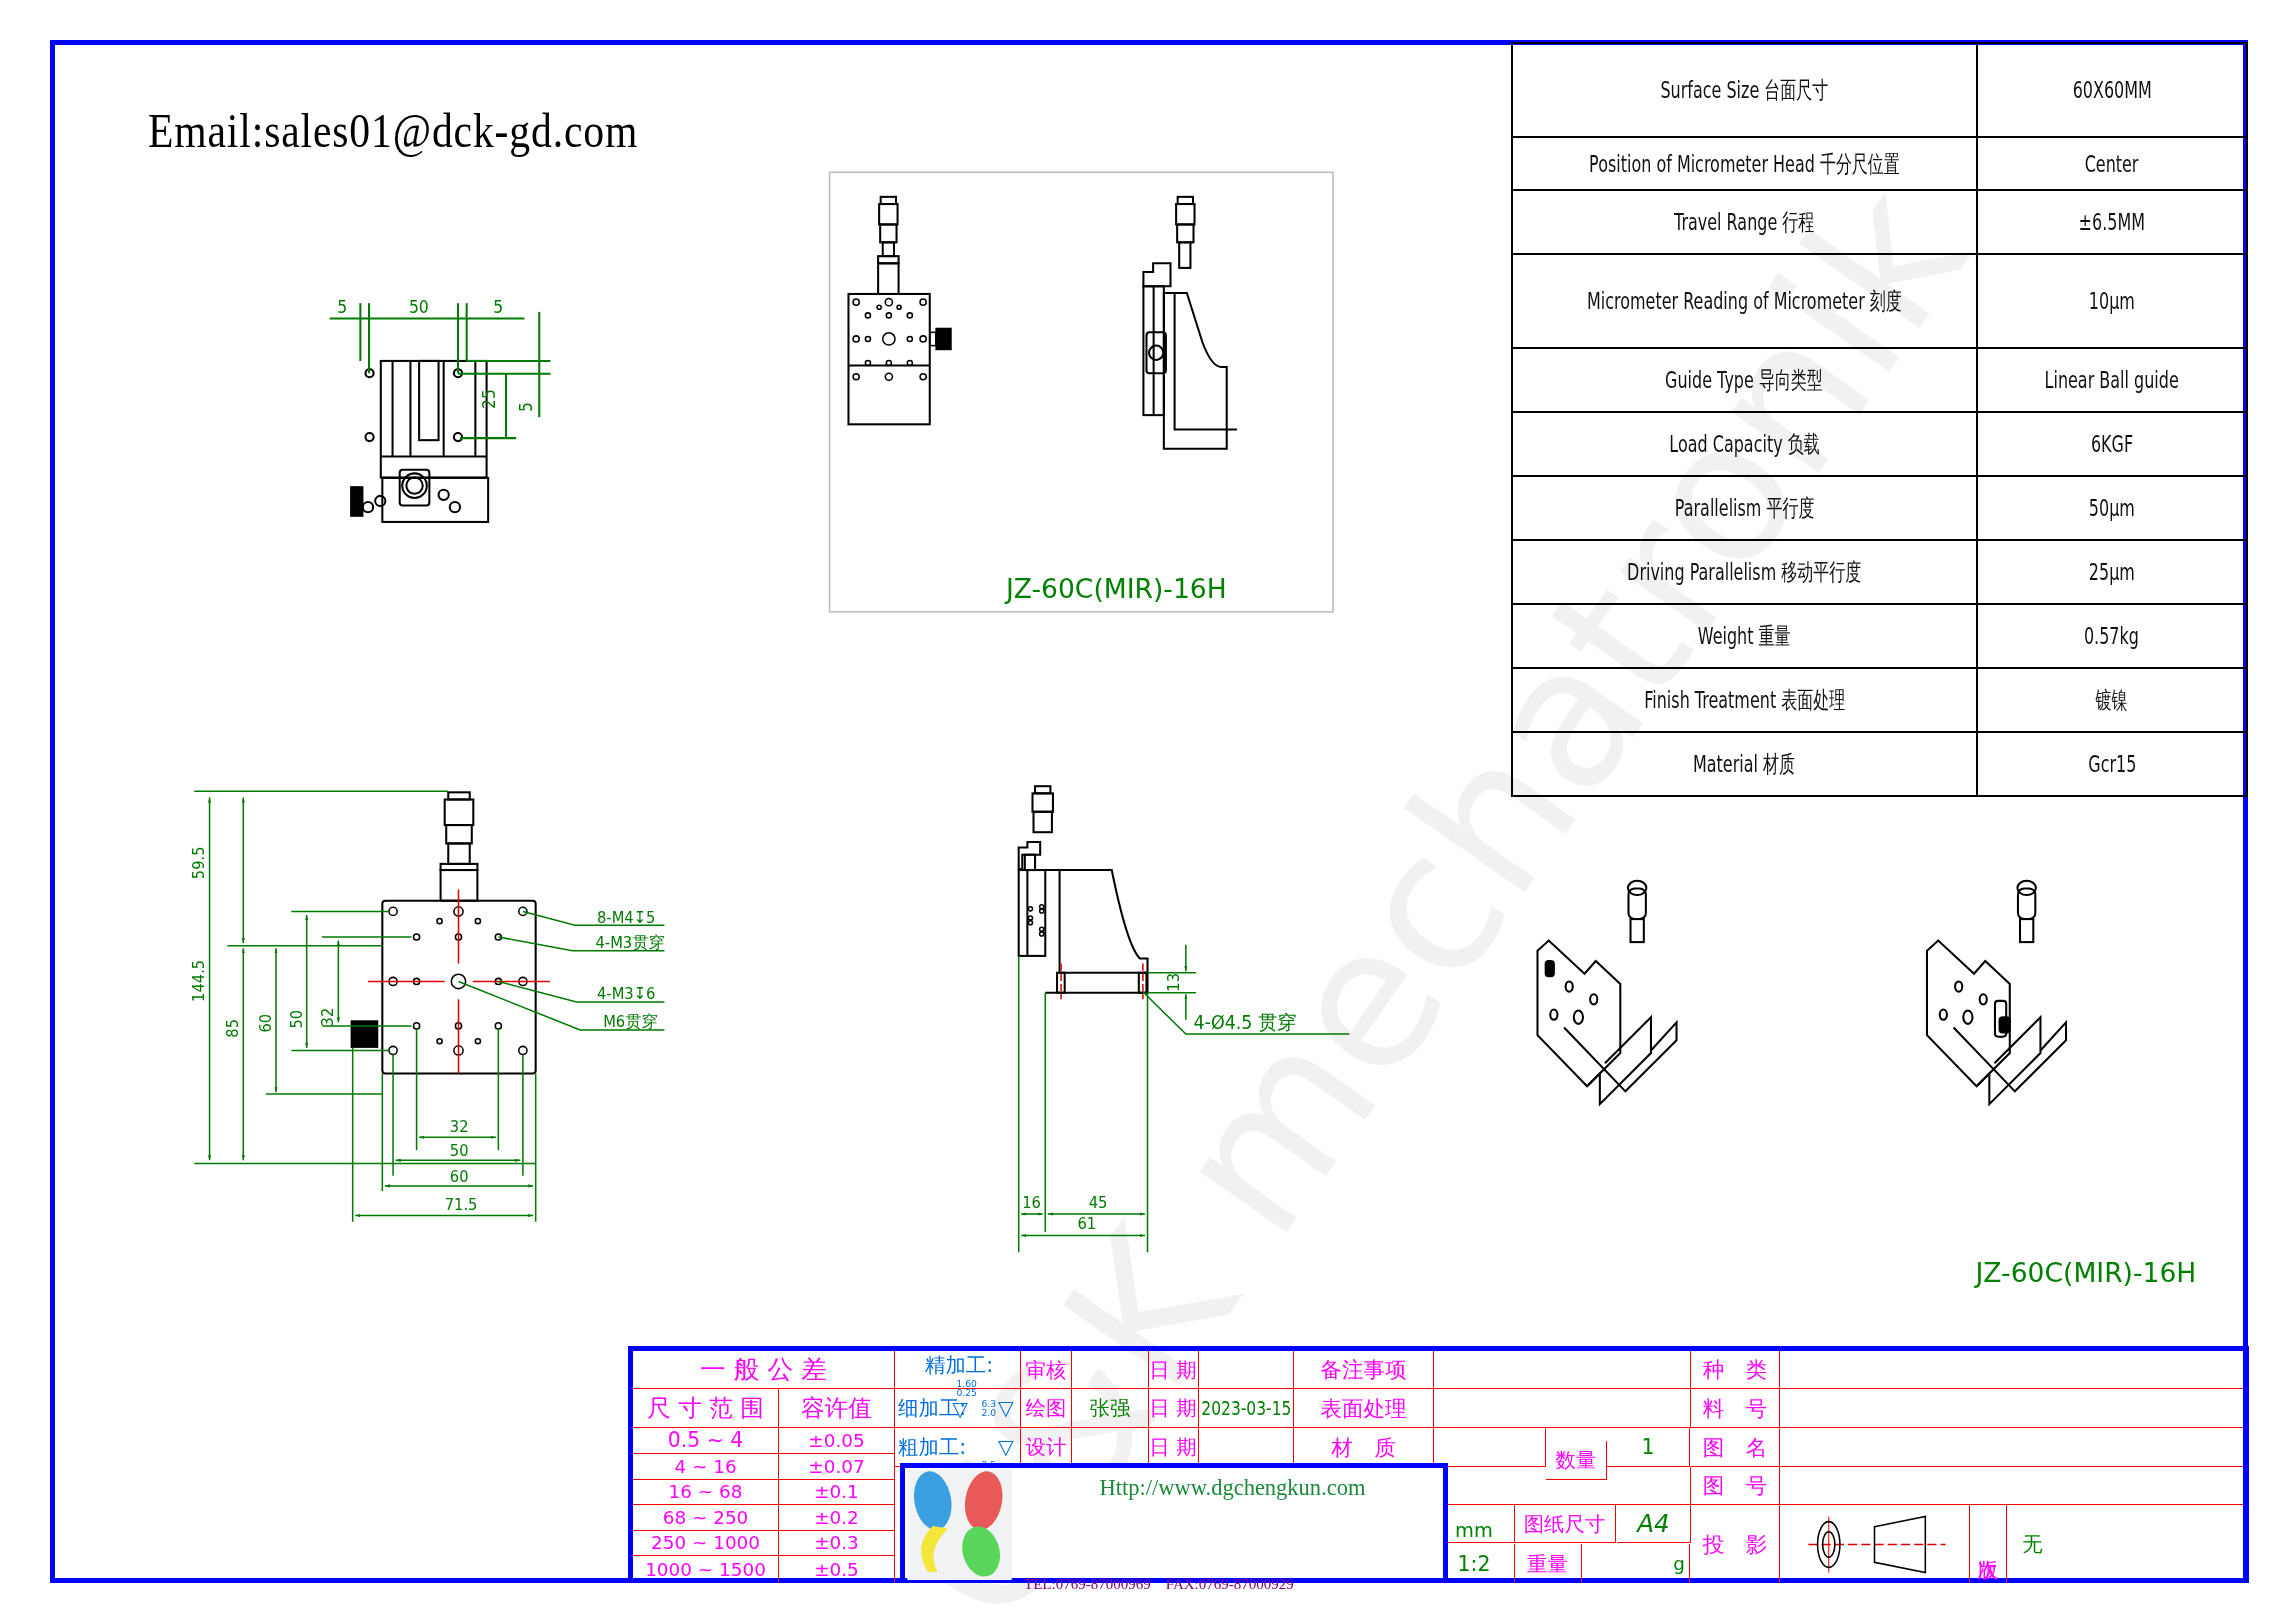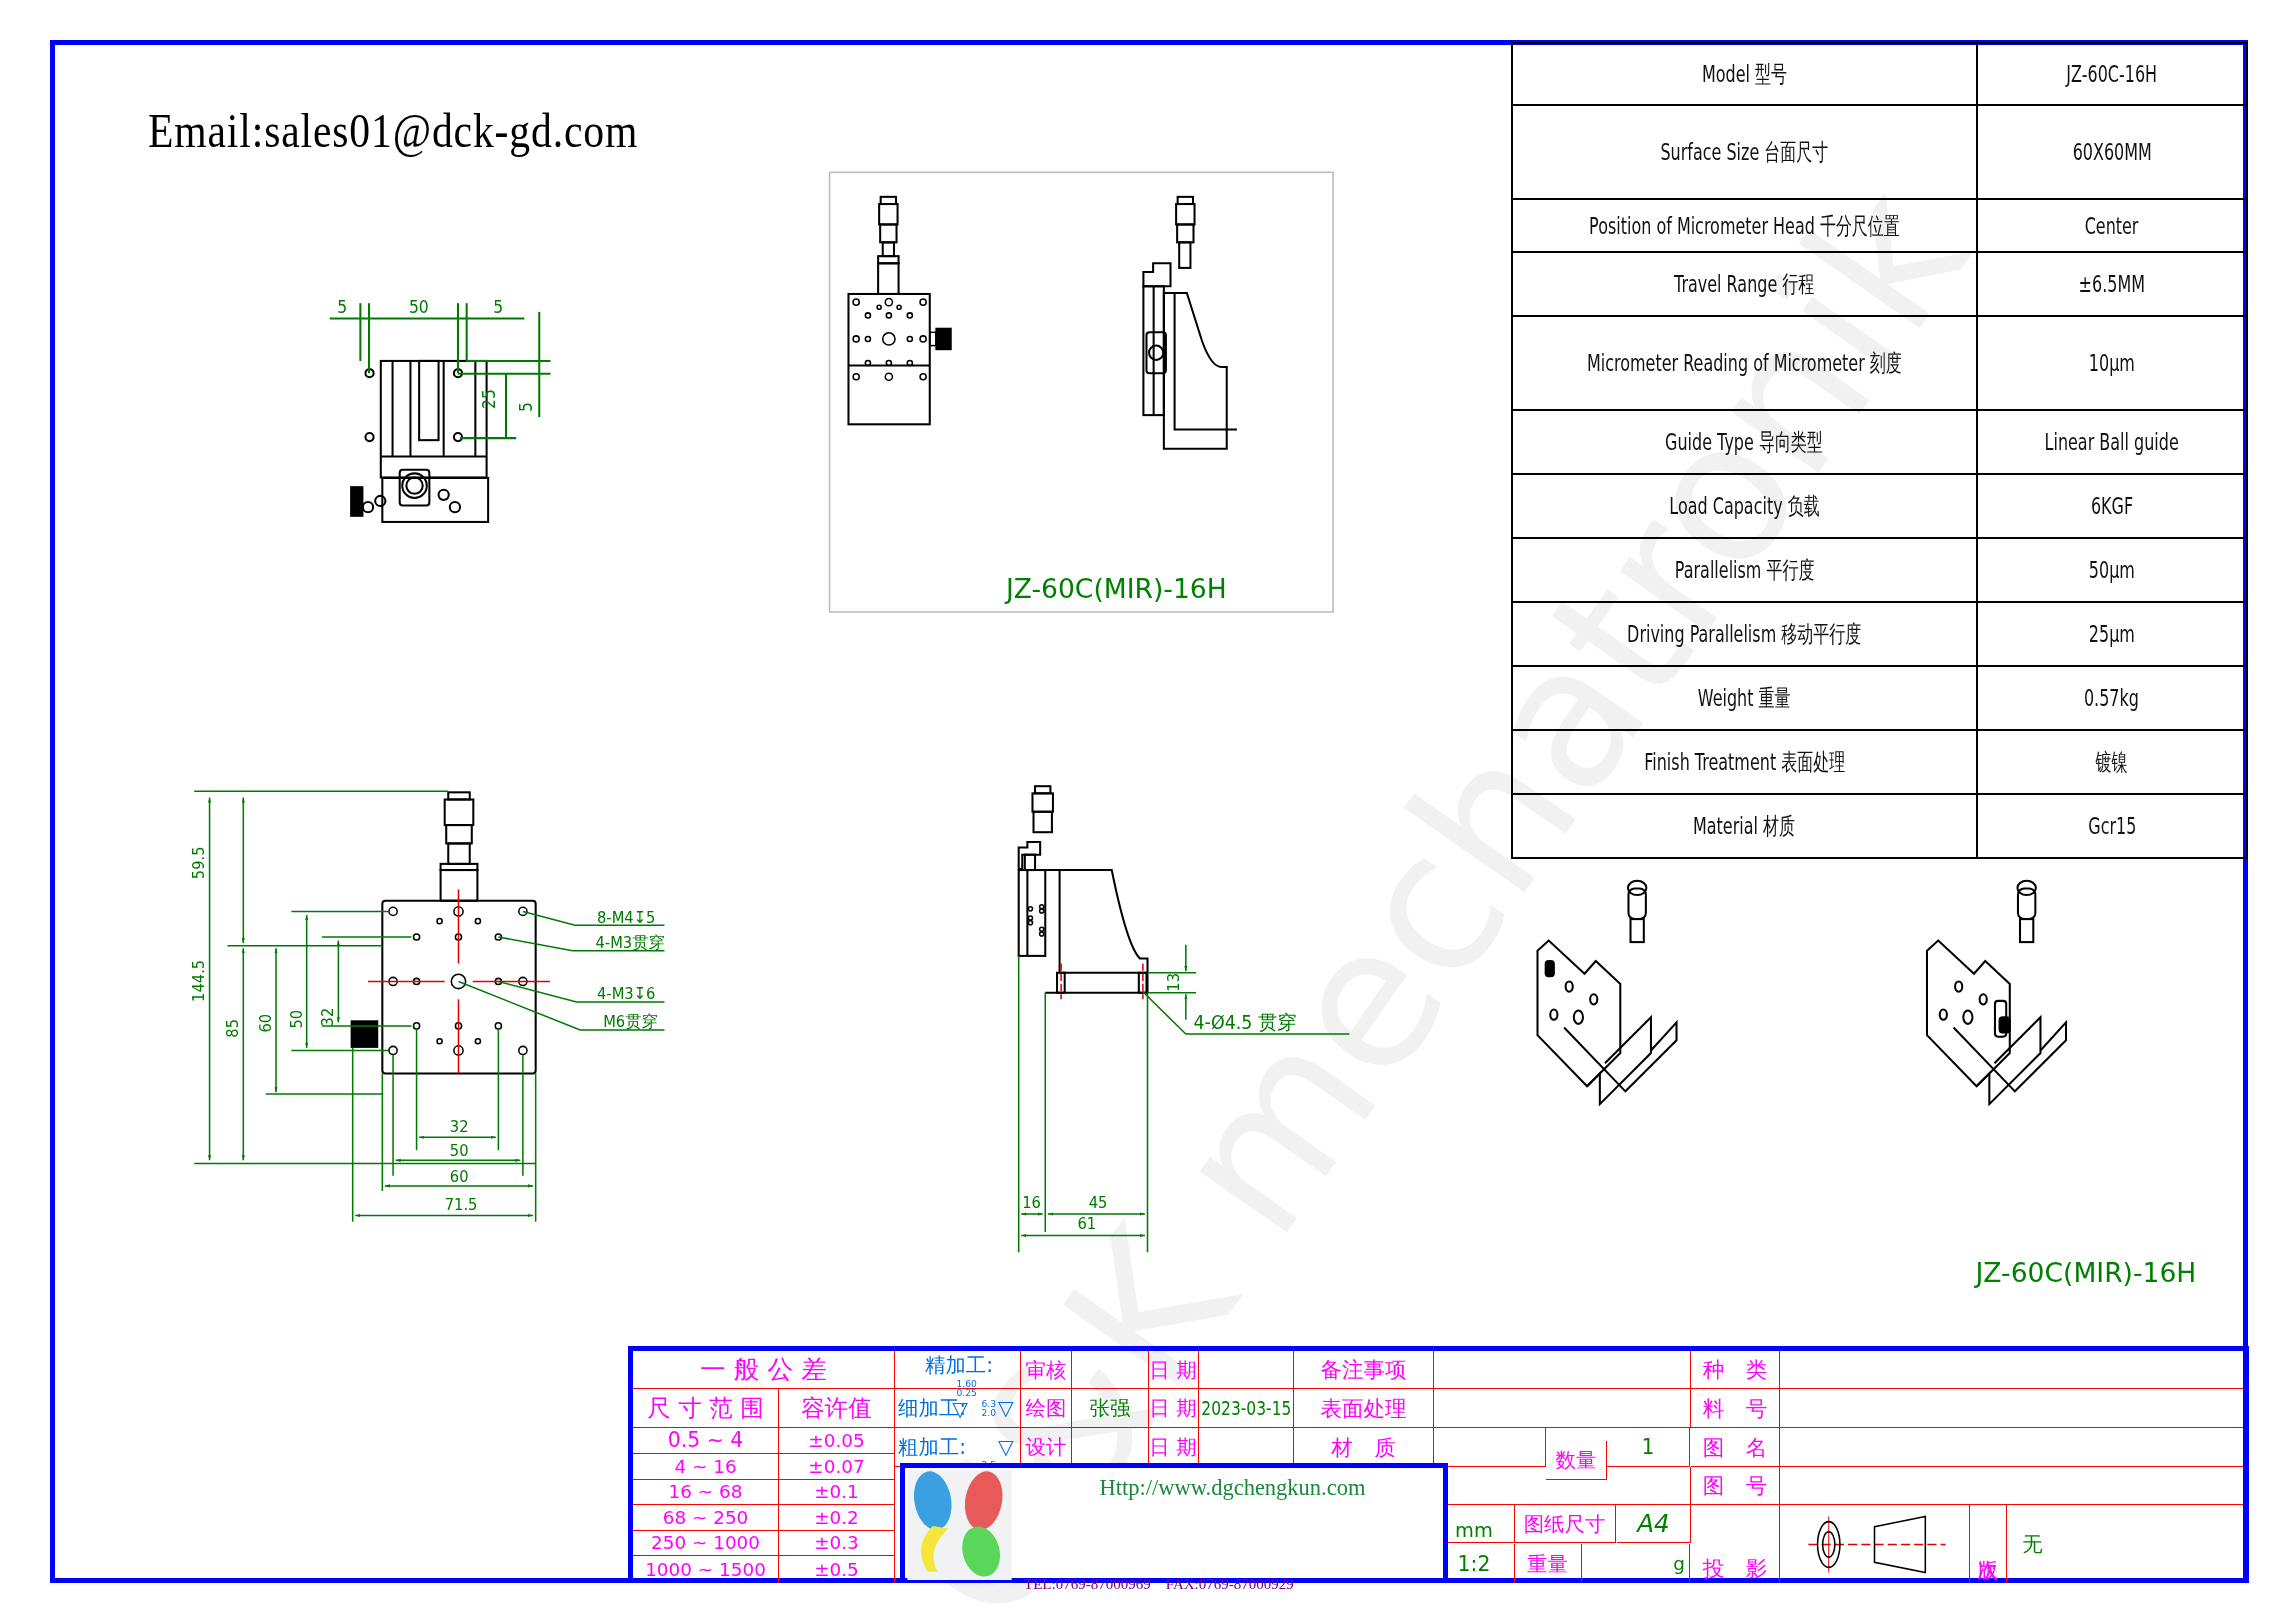--- a/index.html
+++ b/index.html
@@ -291,24 +291,20 @@
     <ellipse cx="3802" cy="1985" rx="7" ry="10"></ellipse>
       <ellipse cx="3850" cy="1990" rx="9" ry="13"></ellipse>
     <rect x="3903" y="1958" width="22" height="70" rx="6"></rect>
     <rect x="3912" y="1990" width="20" height="30" fill="#000" rx="6"></rect>
   </g>
   <text x="3865" y="2508" font-size="52" fill="#008000" font-family="DejaVu Sans">JZ-60C(MIR)-16H</text>
 </svg>
 
 <table class="spec">
   <tbody>
-    <tr style="height:62px">
-        <td class="k"><span>Model 型号</span></td>
-        <td><span>JZ-60C-16H</span></td>
-      </tr>
     <tr style="height:94px">
         <td class="k"><span>Surface Size 台面尺寸</span></td>
         <td><span>60X60MM</span></td>
       </tr>
     <tr style="height:53px">
         <td class="k"><span>Position of Micrometer Head 千分尺位置</span></td>
         <td><span>Center</span></td>
       </tr>
     <tr style="height:64px">
         <td class="k"><span>Travel Range 行程</span></td>
@@ -501,21 +497,21 @@
     </div>
   <div class="cell" style="left:1147px;top:38px;width:463px;height:39px;border-right:none;"></div>
   <div class="cell mag" style="left:1058px;top:77px;width:89px;height:39px;font-size:21.5px;">
       <span>图　名</span>
     </div>
   <div class="cell" style="left:1147px;top:77px;width:463px;height:39px;border-right:none;"></div>
   <div class="cell mag" style="left:1058px;top:116px;width:89px;height:38px;font-size:21.5px;">
       <span>图　号</span>
     </div>
   <div class="cell" style="left:1147px;top:116px;width:463px;height:38px;border-right:none;"></div>
-  <div class="cell mag" style="left:1058px;top:154px;width:89px;height:78px;font-size:21.5px;border-bottom:none;align-items:flex-end;">
+  <div class="cell mag" style="left:1058px;top:154px;width:89px;height:78px;font-size:21.5px;border-bottom:none;">
       <span>投　影</span>
     </div>
   <div class="cell" style="left:1147px;top:154px;width:190px;height:78px;border-bottom:none;">
     <svg width="153" height="61" viewBox="0 0 300 120">
       <line x1="20" y1="60" x2="290" y2="60" stroke="#e00000" stroke-width="3" stroke-dasharray="18,8"></line>
       <line x1="60" y1="5" x2="60" y2="115" stroke="#e00000" stroke-width="2"></line>
       <ellipse cx="60" cy="60" rx="22" ry="45" fill="none" stroke="#000" stroke-width="3"></ellipse>
       <ellipse cx="60" cy="60" rx="12" ry="25" fill="none" stroke="#000" stroke-width="3"></ellipse>
       <path d="M150 25 L250 5 L250 115 L150 95 Z" fill="none" stroke="#000" stroke-width="3"></path>
     </svg>

